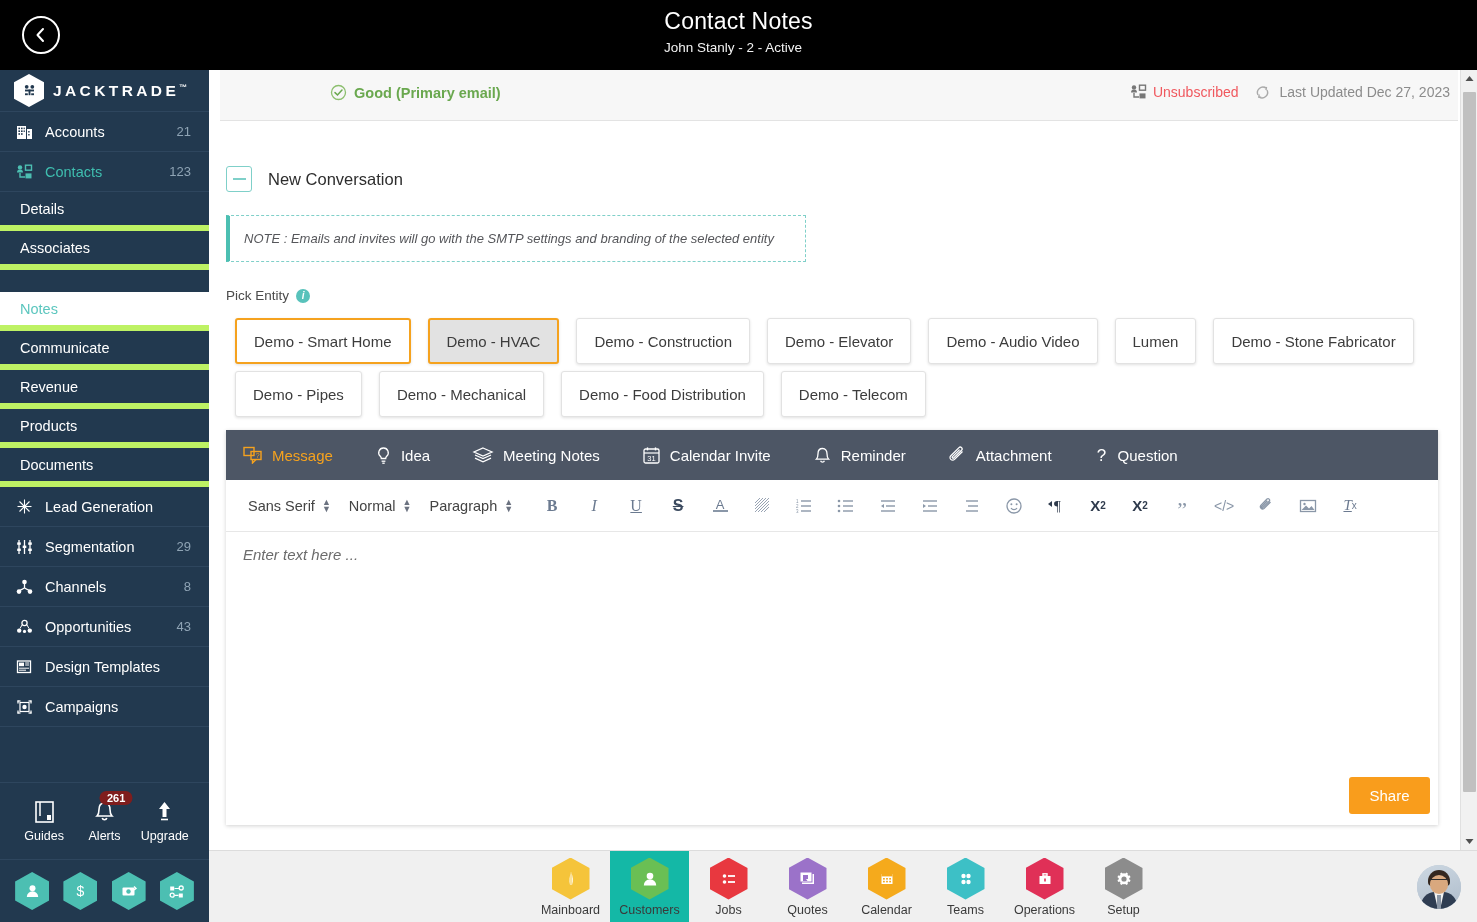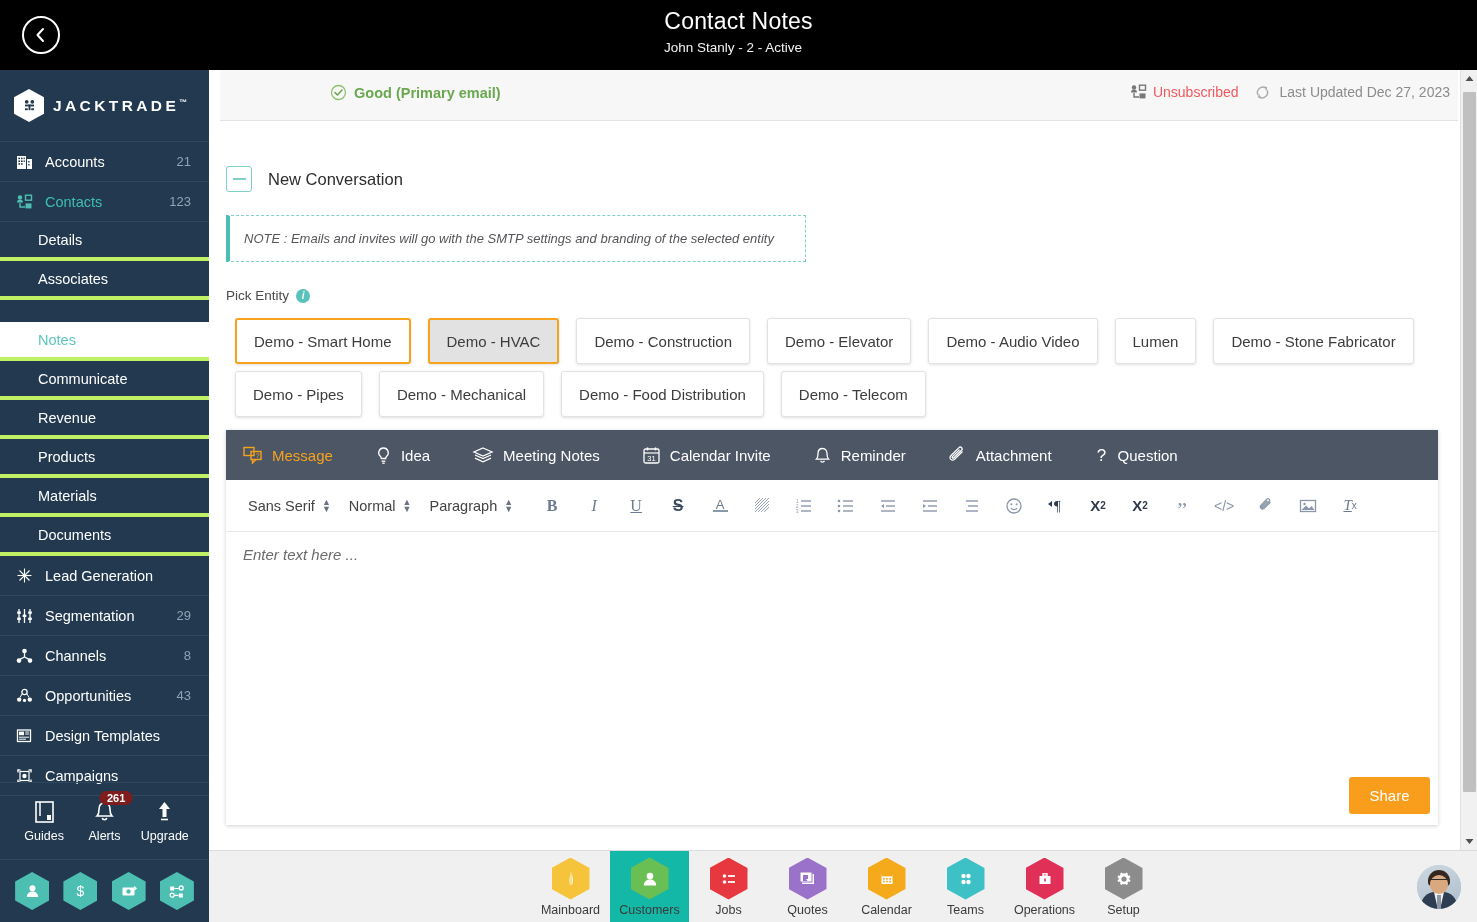--- a/index.html
+++ b/index.html
@@ -29,21 +29,21 @@
     position: absolute; left: 0; right: 11px; top: 40px; text-align: center;
     font-size: 13.5px; color: #f2f2f2;
   }
 
   
   .sidebar {
     position: absolute; left: 0; top: 70px; width: 209px; height: 852px;
     background: #22394f; color: #ffffff;
   }
   .logo-row {
-    height: 72px; display: flex; align-items: center; padding-left: 14px;
+    height: 42px; display: flex; align-items: center; padding-left: 14px;
     border-bottom: 1px solid #2e465e;
   }
   .logo-hex {
     width: 30px; height: 33px; background: #ffffff; margin-right: 9px;
     clip-path: polygon(50% 0%, 100% 25%, 100% 75%, 50% 100%, 0% 75%, 0% 25%);
     display: flex; align-items: center; justify-content: center;
   }
   .logo-hex svg { display:block; }
   .logo-text { font-size: 15.5px; letter-spacing: 3.4px; font-weight: bold; color:#ffffff; }
   .logo-tm { font-size: 8px; vertical-align: super; letter-spacing: 0; }
@@ -55,22 +55,22 @@
   }
   .nav-item .ic { width: 22px; height: 18px; margin-right: 10px; flex: none;
                   display:flex; align-items:center; justify-content:center; }
   .nav-item .ic svg { display:block; }
   .nav-item .count {
     position: absolute; right: 18px; font-size: 13px; color: #8fa4b5;
   }
   .nav-item.active-parent { color: #3fbfb0; }
   .nav-item.active-parent .count { color: #8fa4b5; }
   .nav-sub {
-    height: 39px; display: flex; align-items: center; padding-left: 38px;
-    border-bottom: 4px solid #bef264; font-size: 14.5px; cursor: pointer;
+    height: 39px; display: flex; align-items: center; padding-left: 20px;
+    border-bottom: 6px solid #bef264; font-size: 14.5px; cursor: pointer;
   }
   .nav-sub.selected { background: #ffffff; color: #5bc6be; margin-top: 22px; }
 
   .side-tools {
     position: absolute; left: 0; bottom: 62px; width: 209px; height: 78px;
     border-top: 1px solid #2e465e; border-bottom: 1px solid #2e465e;
     display: flex; align-items: center; justify-content: space-around; padding: 0 14px;
   }
   .tool { position: relative; text-align: center; cursor: pointer; width: 62px; }
   .tool .tl { font-size: 12.5px; margin-top: 4px; display:block;text-align:center; }
@@ -317,23 +317,20 @@
         <span>Notes</span>
       </div>
     <div class="nav-sub">
         <span>Communicate</span>
       </div>
     <div class="nav-sub">
         <span>Revenue</span>
       </div>
     <div class="nav-sub">
         <span>Products</span>
-      </div>
-    <div class="nav-sub">
-        <span>Materials</span>
       </div>
     <div class="nav-sub">
         <span>Documents</span>
       </div>
 
     <div class="nav-item">
       <span class="ic">
         <svg width="17" height="17" viewBox="0 0 17 17">
           <g stroke="#fff" stroke-width="1.1">
             <line x1="8.5" y1="1.5" x2="8.5" y2="15.5"></line>

